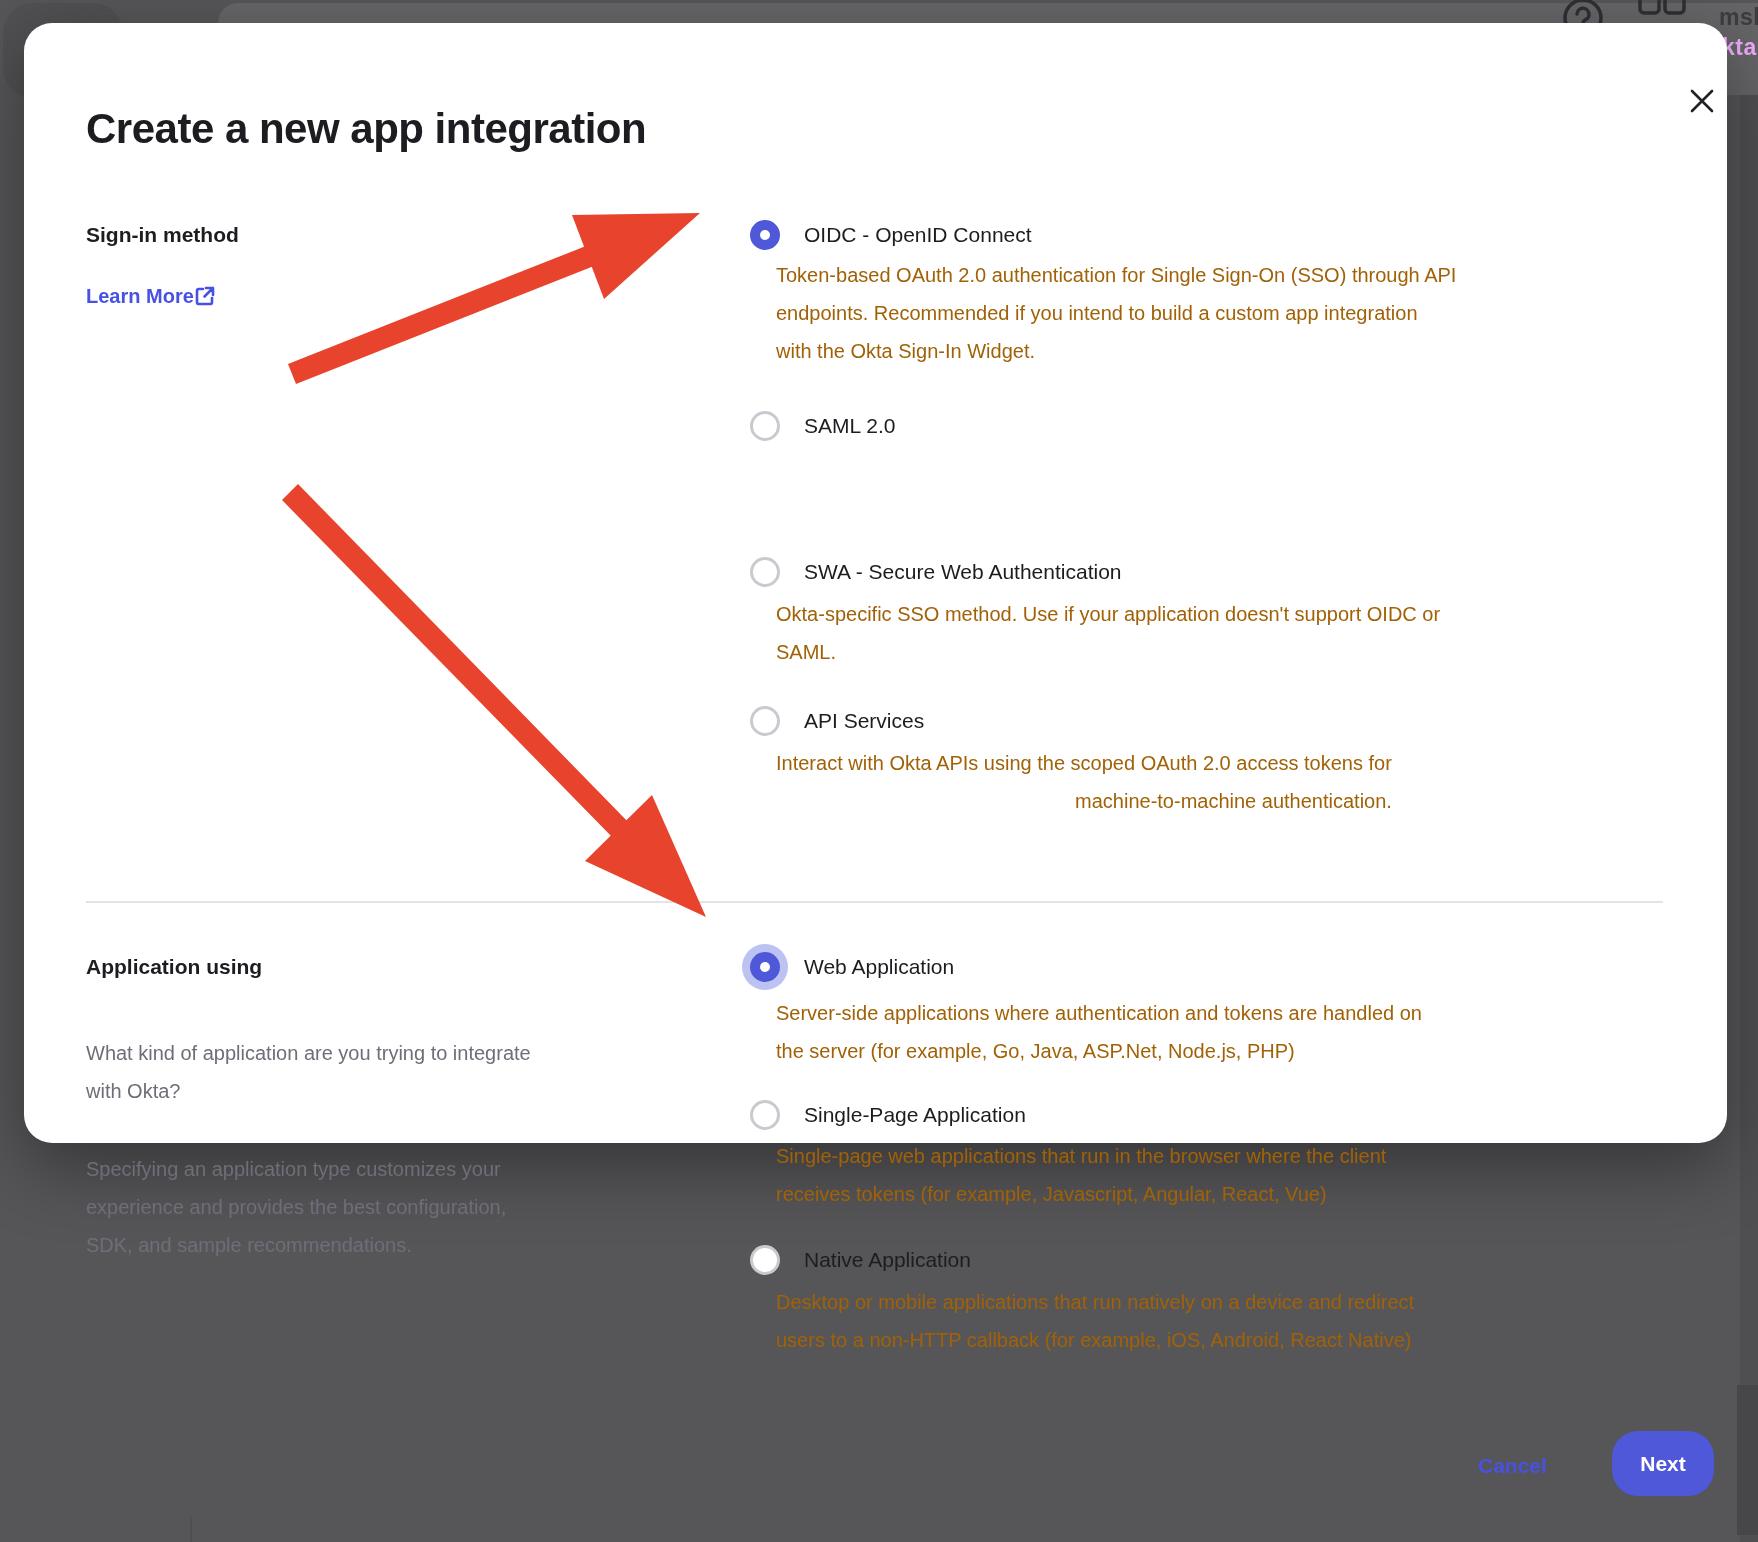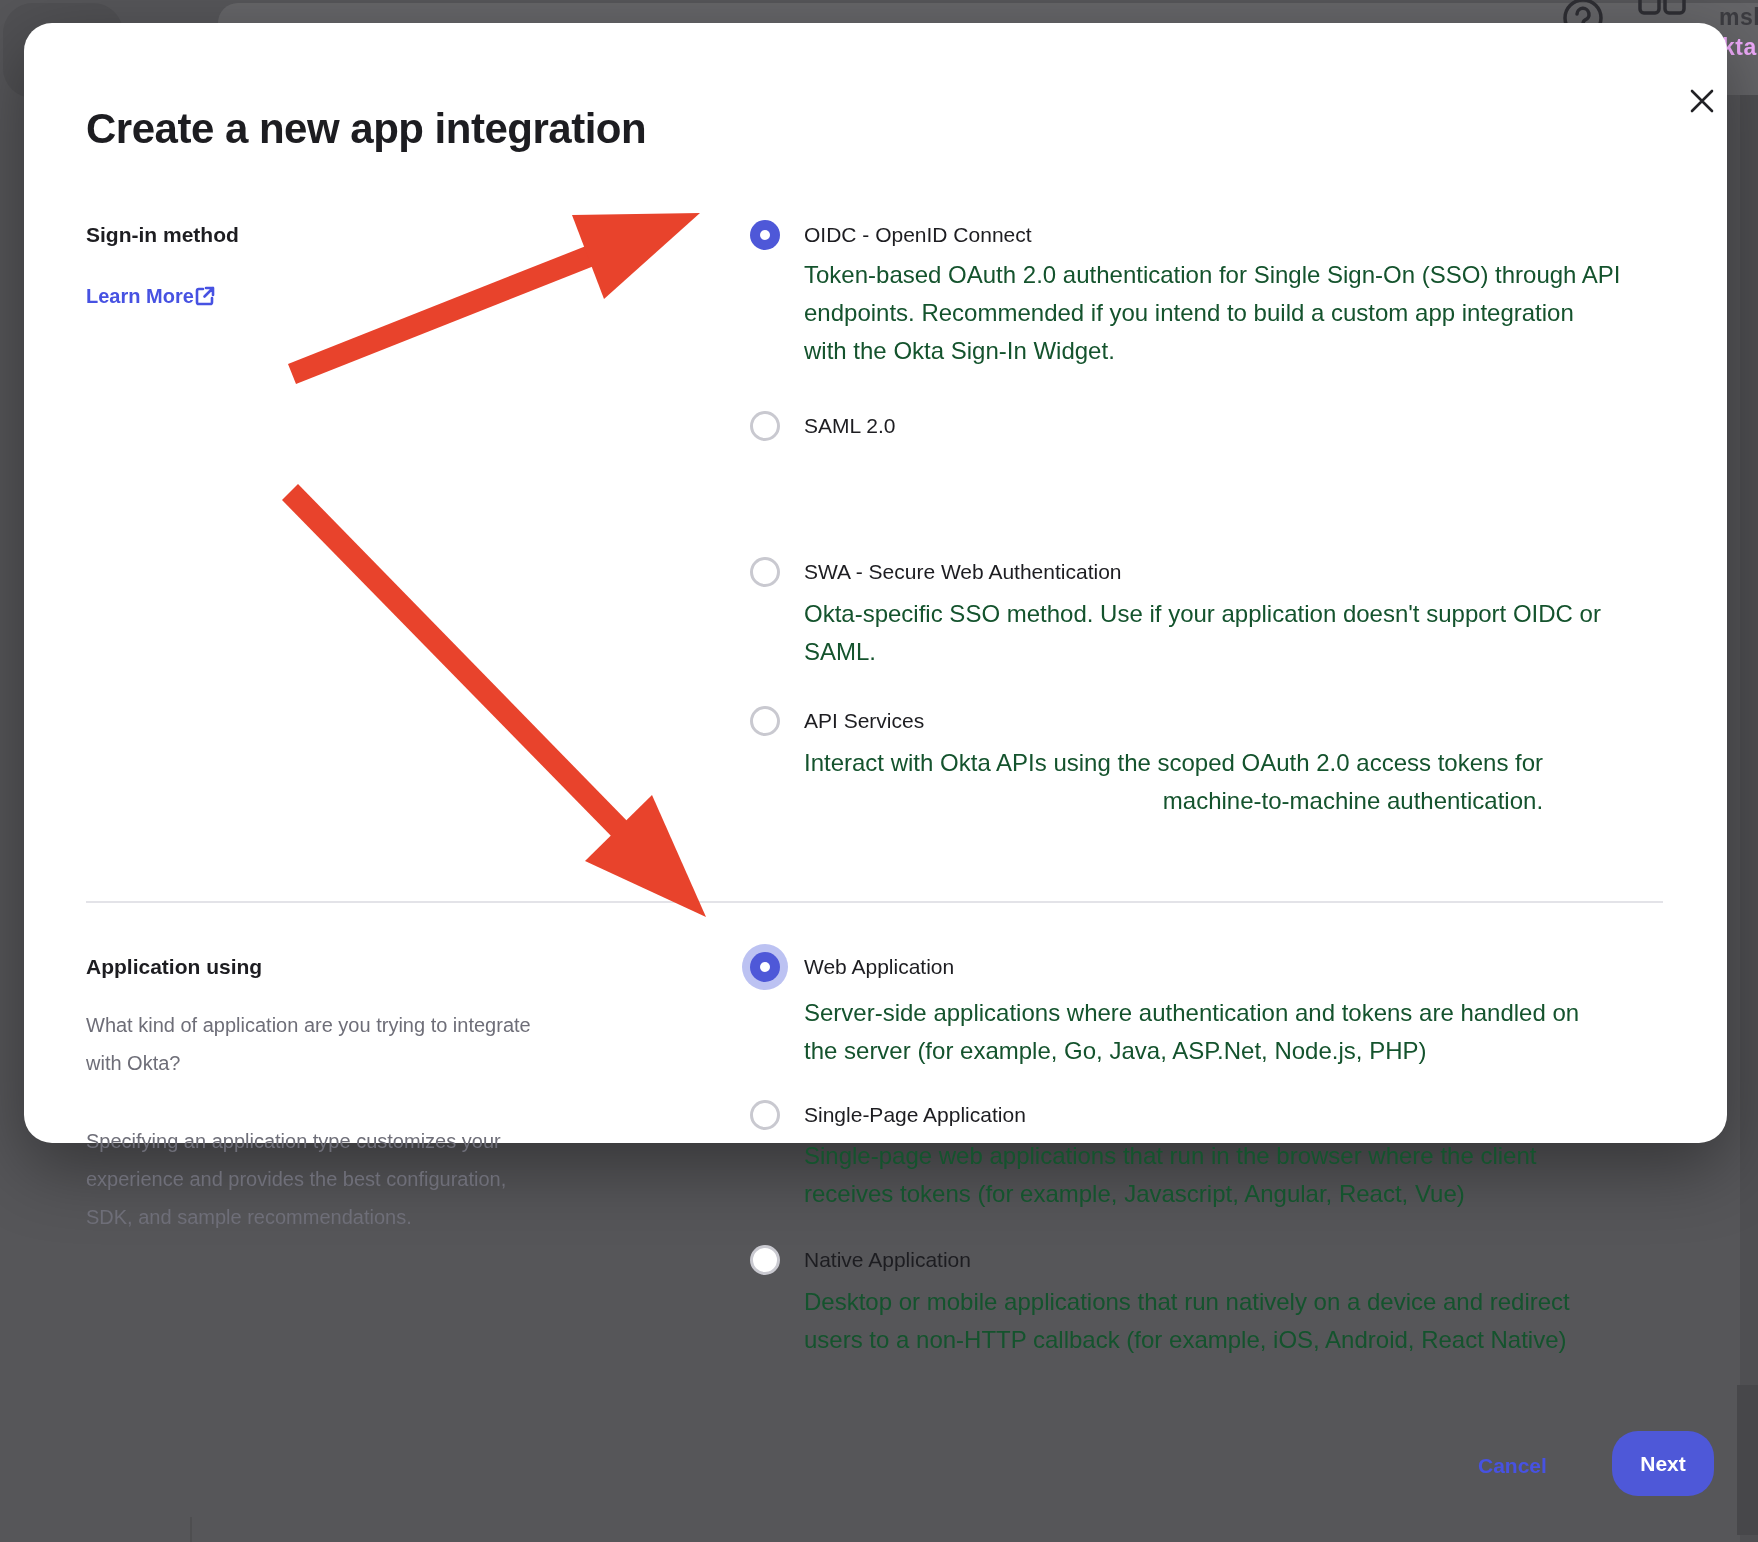--- a/index.html
+++ b/index.html
@@ -18,30 +18,30 @@
 
   
   .modal{position:absolute;left:24px;top:23px;width:1703px;height:1120px;background:#ffffff;
          border-radius:28px;box-shadow:0 24px 70px rgba(0,0,0,.38);}
   .title{position:absolute;left:62px;top:82px;font-size:42px;font-weight:700;color:#1d1d21;letter-spacing:-.5px;}
   .close{position:absolute;left:1652px;top:52px;width:52px;height:52px;display:flex;align-items:center;justify-content:center;
          cursor:pointer;background:none;border:none;padding:0;}
   .sec-label{position:absolute;left:62px;font-size:21px;font-weight:700;color:#1d1d21;line-height:30px;}
   .learn{position:absolute;left:62px;top:258px;display:flex;align-items:center;gap:0;
          font-size:20px;font-weight:700;color:#4752e2;line-height:30px;cursor:pointer;text-decoration:none;}
-  .para{position:absolute;left:62px;width:600px;font-size:20px;color:#6e6e78;line-height:38px;white-space:pre-line;}
+  .para{position:absolute;left:62px;width:600px;font-size:20px;color:#6e6e78;line-height:38px;white-space:pre-line;margin-top:28px;}
   .divider{position:absolute;left:62px;top:878px;width:1577px;height:0;border-top:2px solid #e3e3e8;}
 
   .radio{position:absolute;left:726px;width:30px;height:30px;border-radius:50%;box-sizing:border-box;
          background:#fff;border:3px solid #c9c9d0;cursor:pointer;}
   .radio.sel{border:none;background:#4e58d8;}
   .radio.sel::after{content:"";position:absolute;left:10px;top:10px;width:10px;height:10px;border-radius:50%;background:#fff;}
   .radio.focus{box-shadow:0 0 0 8px #bcc2f2;}
   .opt-label{position:absolute;left:780px;font-size:21px;color:#1d1d21;line-height:30px;cursor:pointer;}
-  .opt-desc{position:absolute;left:780px;font-size:24px;color:#14532d;line-height:38px;white-space:pre-line;}
+  .opt-desc{position:absolute;left:752px;font-size:20px;color:#a16207;line-height:38px;white-space:pre-line;}
 
   .cancel{position:absolute;left:1448px;top:1427px;font-size:21px;font-weight:700;color:#4752e2;line-height:30px;cursor:pointer;background:none;border:none;}
   .next{position:absolute;left:1588px;top:1408px;width:102px;height:65px;border-radius:26px;border:none;cursor:pointer;
         background:#4e58d8;color:#ffffff;font-size:21px;font-weight:700;font-family:inherit;}
 
   .arrows{position:absolute;left:0;top:0;width:1758px;height:1542px;pointer-events:none;}
 </style>
 </head>
 <body>
 

